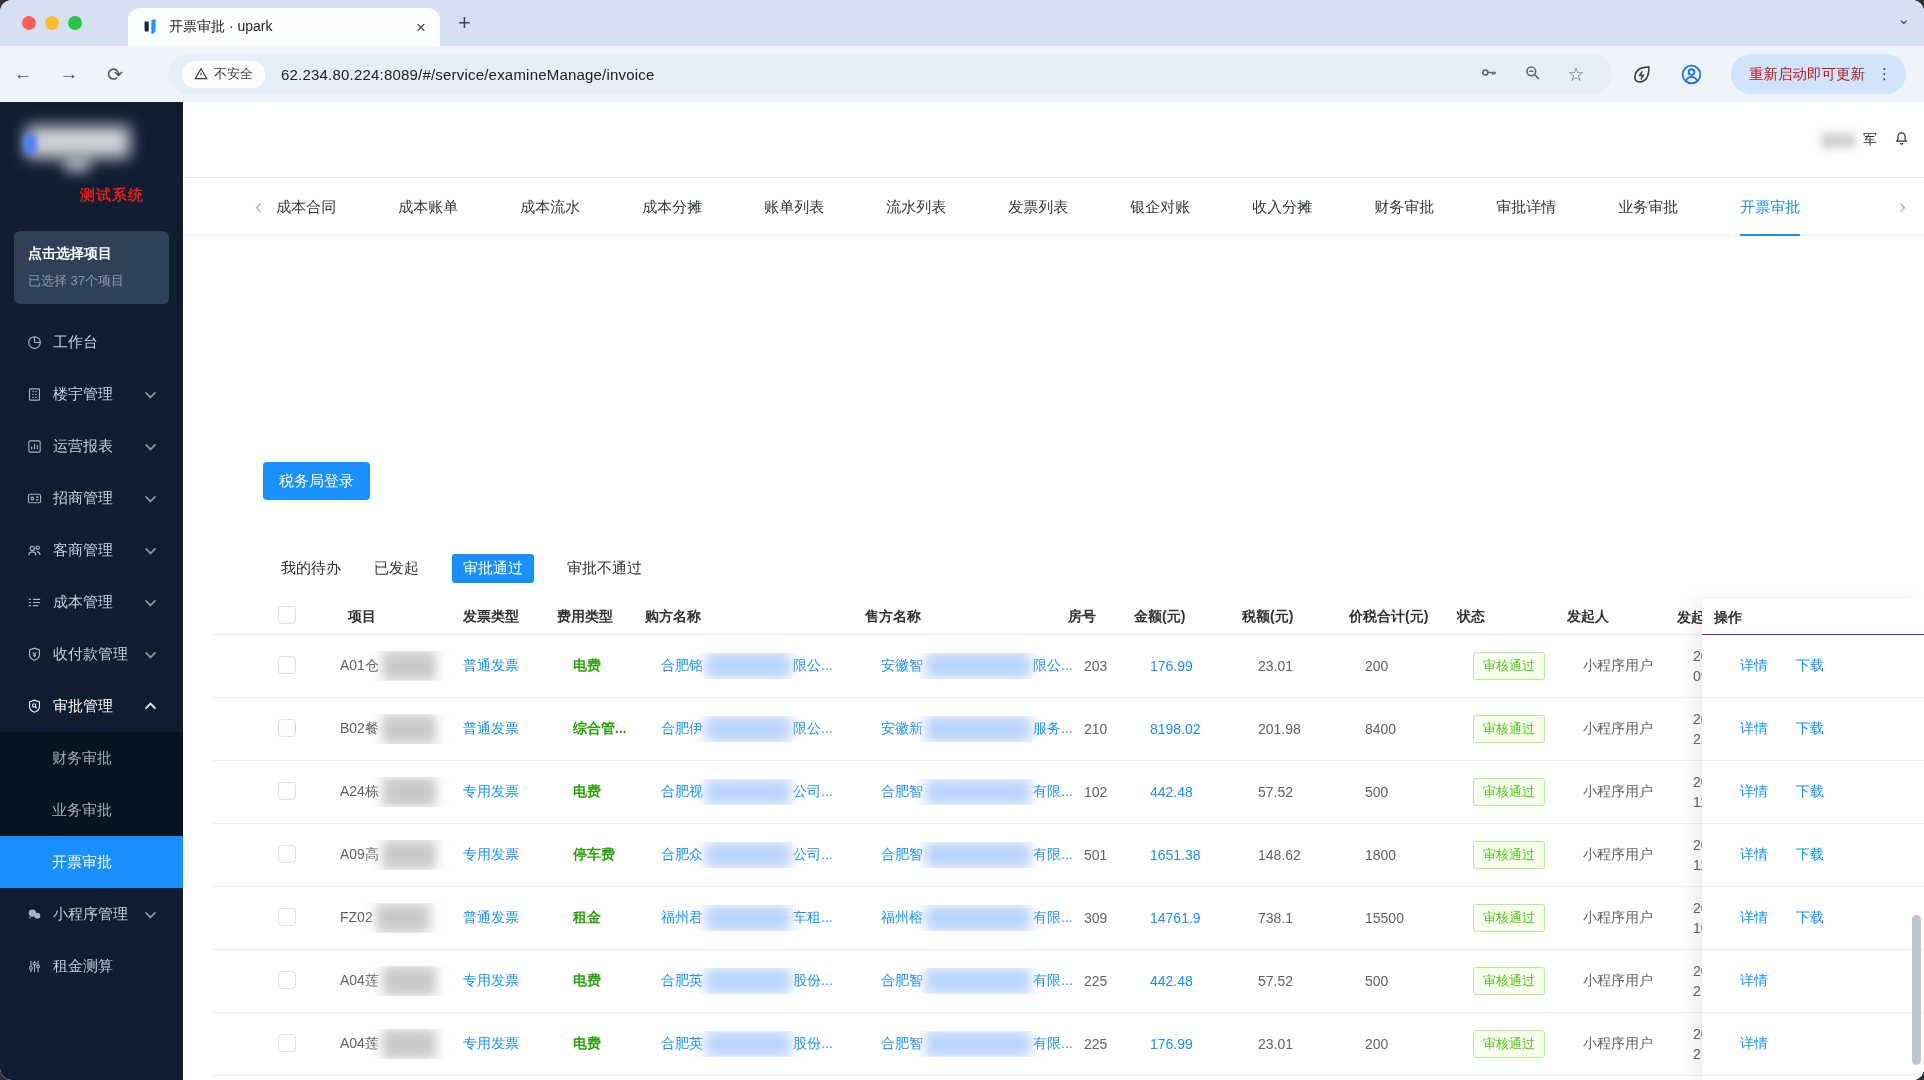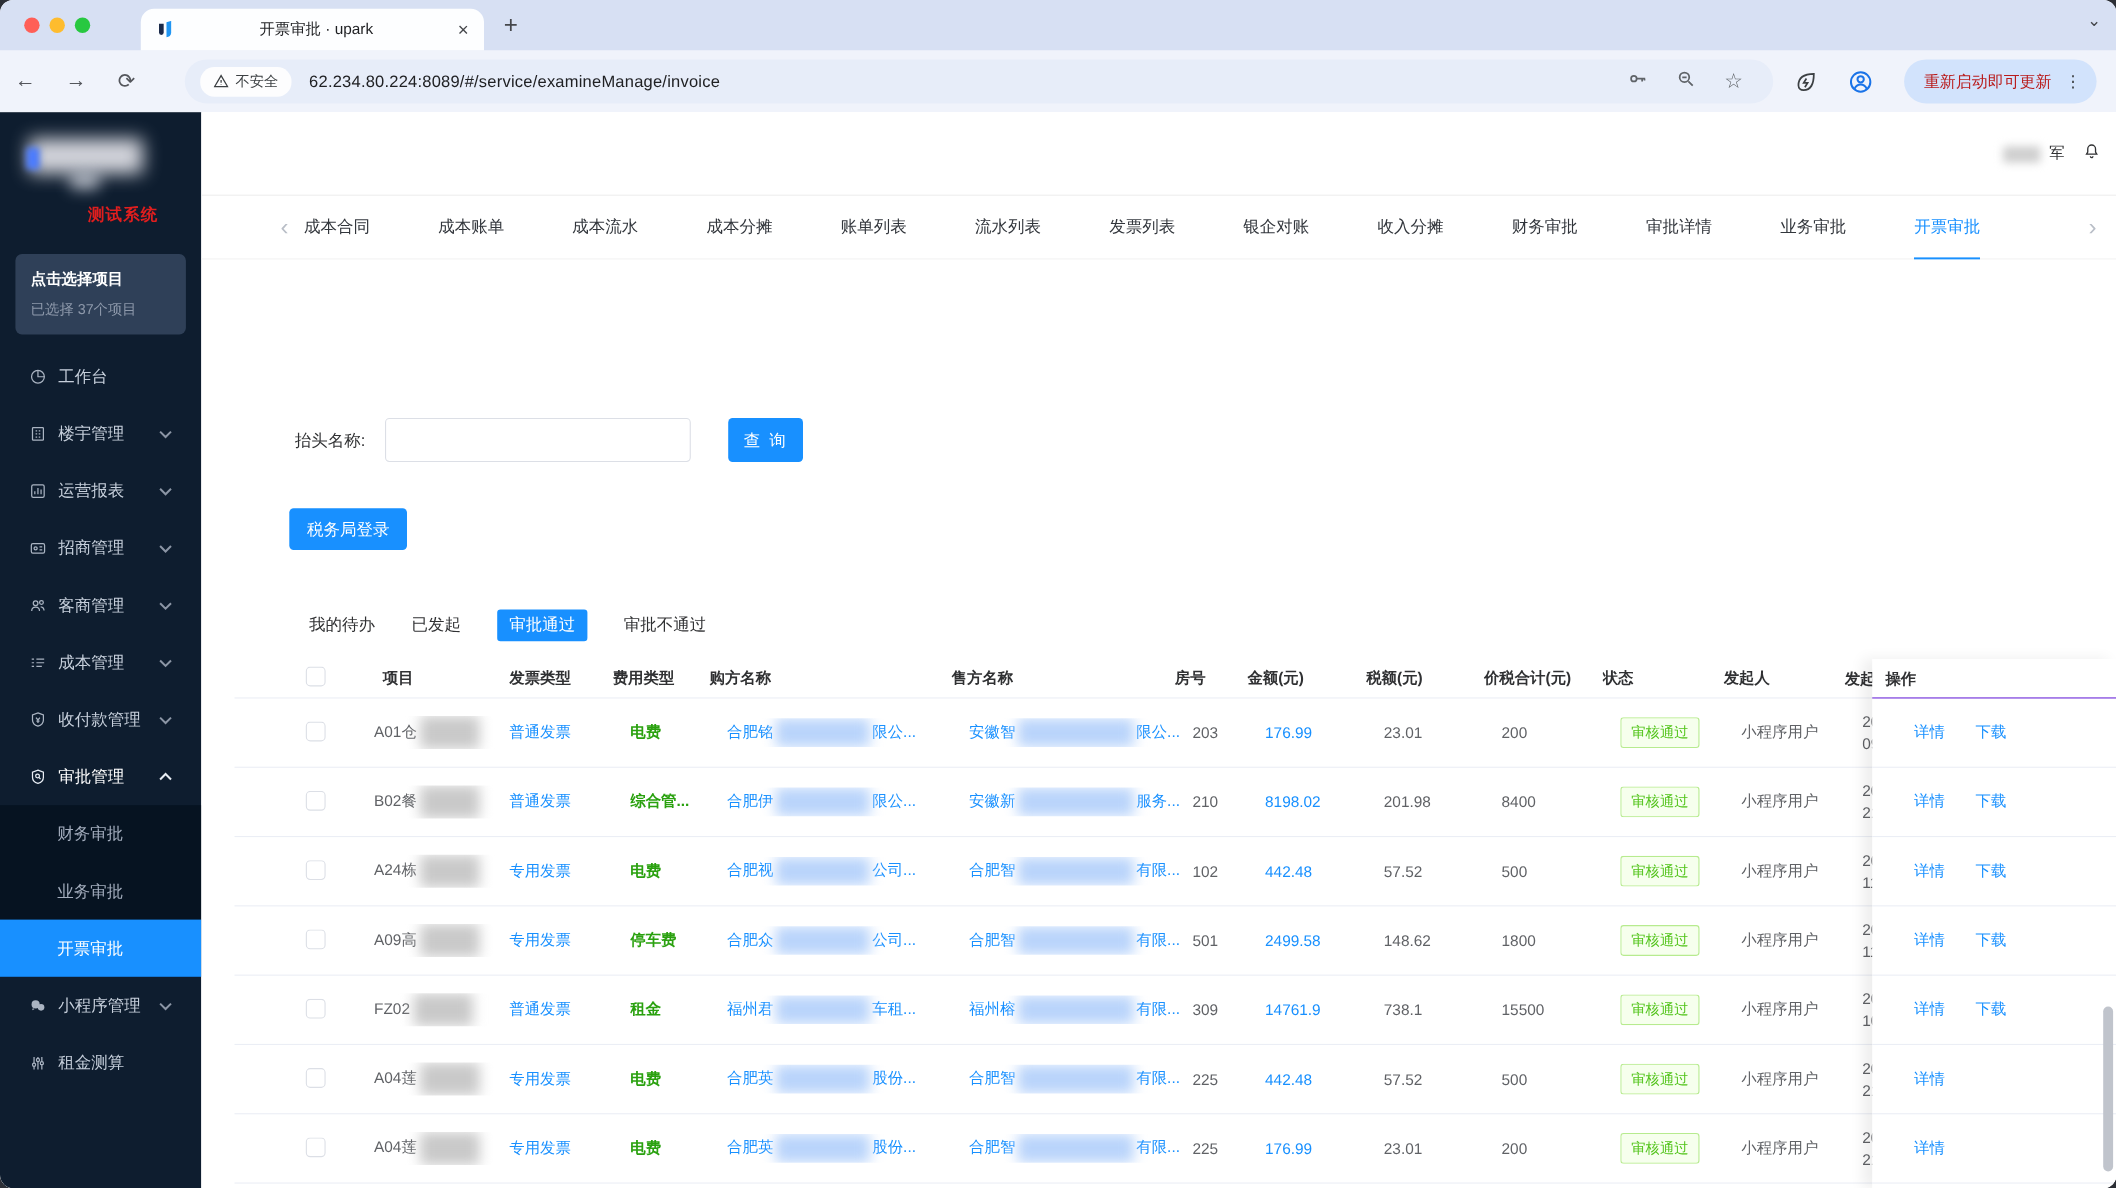--- a/index.html
+++ b/index.html
@@ -1,21 +1,21 @@
 <!DOCTYPE html>
 <html><head>
 <meta charset="utf-8">
 <style>
   * { box-sizing: border-box; margin: 0; padding: 0; }
   html,body { width:1924px; height:1080px; overflow:hidden; background:#2c2f36;
     font-family:"Liberation Sans","DejaVu Sans",sans-serif; }
   .window { position:absolute; inset:0; border-radius:12px; overflow:hidden; background:#fff; }
 
   
-  .tabstrip { position:absolute; left:0; top:0; right:0; height:46px; background:#d7e0f3;text-align:center; }
+  .tabstrip { position:absolute; left:0; top:0; right:0; height:46px; background:#d7e0f3; }
   .lights { position:absolute; left:22px; top:16px; display:flex; gap:9px; }
   .light { width:14px; height:14px; border-radius:50%; }
   .light.r{background:#ff5f57}.light.y{background:#febc2e}.light.g{background:#28c840}
   .btab { position:absolute; left:128px; top:8px; width:312px; height:38px; background:#fdfeff;
     border-radius:12px 12px 0 0; display:flex; align-items:center; padding:0 14px; gap:10px; }
   .btab .title { font-size:14px; color:#1f2023; flex:1; white-space:nowrap; overflow:hidden; }
   .btab .close { color:#45474b; font-size:17px; line-height:1; cursor:default; }
   .newtab { position:absolute; left:458px; top:10px; font-size:22px; color:#45474b; }
   .strip-chev { position:absolute; right:14px; top:10px; font-size:15px; color:#45474b; }
   .toolbar { position:absolute; left:0; top:46px; right:0; height:56px; background:#f0f3fb;
@@ -336,25 +336,20 @@
       <span class="nav-tab">银企对账</span>
       <span class="nav-tab">收入分摊</span>
       <span class="nav-tab">财务审批</span>
       <span class="nav-tab">审批详情</span>
       <span class="nav-tab">业务审批</span>
       <span class="nav-tab active">开票审批</span>
       <span class="arrow r">›</span>
     </div>
 
     <div class="content">
-      <div class="filter-row">
-        <span class="f-label">抬头名称:</span>
-        <input class="f-input" value="" style="">
-        <button class="btn-blue f-search">查 询</button>
-      </div>
       <button class="btn-blue tax-btn">税务局登录</button>
       <div class="status-tabs">
         <span class="st-tab">我的待办</span>
         <span class="st-tab">已发起</span>
         <span class="st-tab active">审批通过</span>
         <span class="st-tab">审批不通过</span>
       </div>
 
       <div class="table">
         <div class="thead">
@@ -431,21 +426,21 @@
   </div>
 
   <div class="trow">
     <div class="cell c-check"><span class="cb"></span></div>
     <div class="cell c-proj"><span>A09高</span><span class="blur g pj"></span></div>
     <div class="cell c-inv link">专用发票</div>
     <div class="cell c-fee fee">停车费</div>
     <div class="cell c-buyer"><span class="link">合肥众</span><span class="blur b by"></span><span class="link">公司...</span></div>
     <div class="cell c-seller"><span class="link">合肥智</span><span class="blur b sl"></span><span class="link">有限...</span></div>
     <div class="cell c-room">501</div>
-    <div class="cell c-amt link">2499.58</div>
+    <div class="cell c-amt link">1651.38</div>
     <div class="cell c-tax">148.62</div>
     <div class="cell c-total">1800</div>
     <div class="cell c-status"><span class="badge">审核通过</span></div>
     <div class="cell c-init">小程序用户</div>
     <div class="cell c-date">
                 <div>2025</div>
                 <div>11:0</div>
               </div>
   </div>
 

